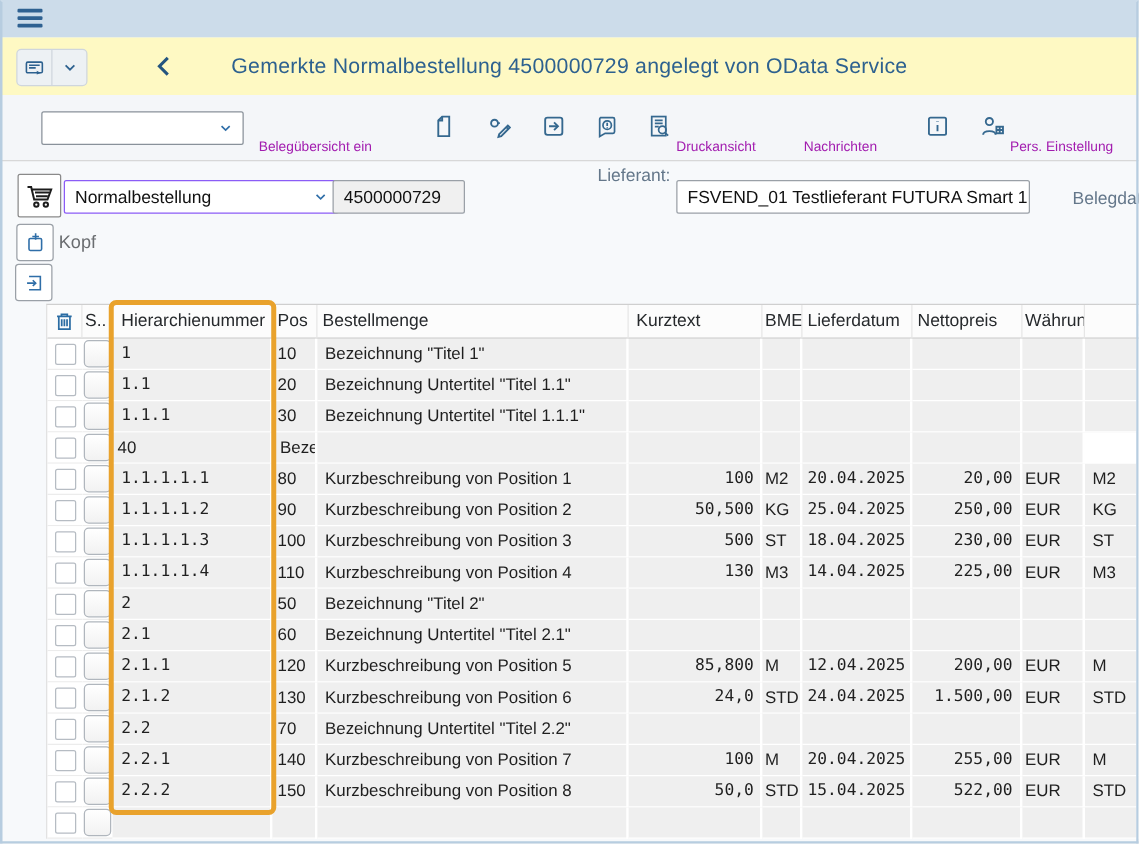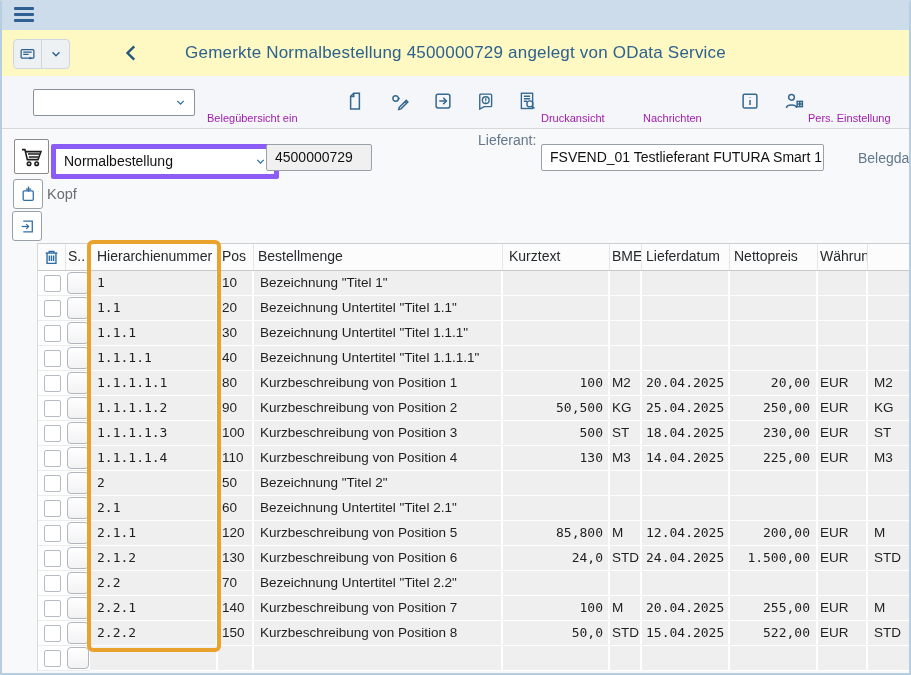--- a/index.html
+++ b/index.html
@@ -30,21 +30,21 @@
        border:1px solid #89919a;border-radius:2px;}
   .tb-combo .chev{position:absolute;right:7px;top:6px;color:#2f6ea8;}
   .tb-label{position:absolute;top:18px;font-size:11px;color:#a21caf;white-space:nowrap;cursor:pointer;margin-top:18px;}
   .tb-icon{position:absolute;top:15px;width:22px;height:22px;color:#35688f;cursor:pointer;}
   svg{display:block;}
 
   
   .cart-btn{position:absolute;left:14px;top:139px;width:33px;height:33px;background:#fff;
        border:1px solid #8a8a8a;border-radius:2px;display:flex;align-items:center;justify-content:center;color:#1c1c1c;}
   .doc-select{position:absolute;left:51px;top:144px;width:210px;height:25px;background:#fff;
-       border:5px solid #8b5cf6;border-radius:2px;font-size:14px;line-height:25px;padding-left:8px;color:#111;}
+       border:1px solid #8b5cf6;border-radius:2px;font-size:14px;line-height:25px;padding-left:8px;color:#111;}
   .doc-select .chev{position:absolute;right:7px;top:6px;color:#2f6ea8;}
   .doc-number{position:absolute;left:266px;top:144px;width:96px;height:25px;background:#f0f0f0;
        border:1px solid #9aa0a7;border-radius:2px;font-size:14px;line-height:25px;padding-left:8px;color:#111;}
   .fld-label{position:absolute;font-size:14px;color:#64778a;white-space:nowrap;}
   .lieferant-input{position:absolute;left:541px;top:144px;width:273px;height:25px;background:#fff;
        border:1px solid #9aa0a7;border-radius:2px;font-size:14px;line-height:25px;padding-left:8px;color:#111;white-space:nowrap;}
   .sq-btn{position:absolute;width:28px;height:28px;background:#fff;border:1px solid #9aa0a7;
        border-radius:3px;display:flex;align-items:center;justify-content:center;color:#2f6ea8;cursor:pointer;}
 
   
@@ -282,21 +282,20 @@
           <div class="tc gray pl2"></div>
           <div class="tc gray pl6"></div>
         </div>
         <div class="trow">
           <div class="tc wht">
             <div class="checkbox"></div>
           </div>
           <div class="tc wht">
             <div class="scell"></div>
           </div>
-          <div class="tc gray mono pl7">1.1.1.1</div>
           <div class="tc gray pl4">40</div>
           <div class="tc gray pl6">Bezeichnung Untertitel "Titel 1.1.1.1"</div>
           <div class="tc gray mono ar pr5"></div>
           <div class="tc gray pl2"></div>
           <div class="tc gray mono pl4"></div>
           <div class="tc gray mono ar pr6"></div>
           <div class="tc gray pl2"></div>
           <div class="tc gray pl6"></div>
         </div>
         <div class="trow">

